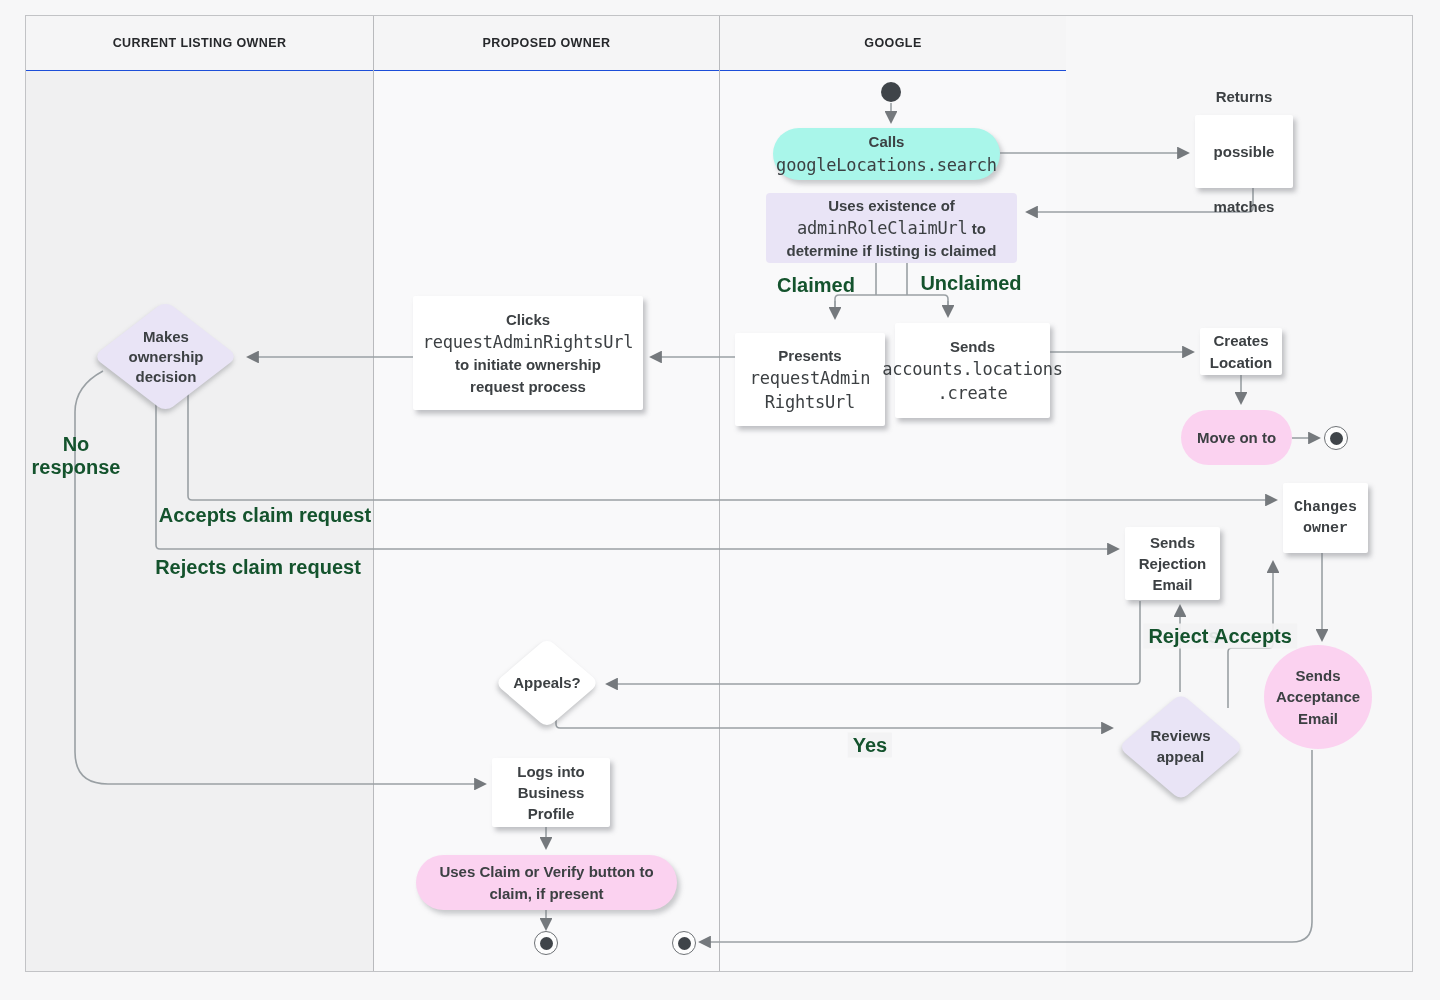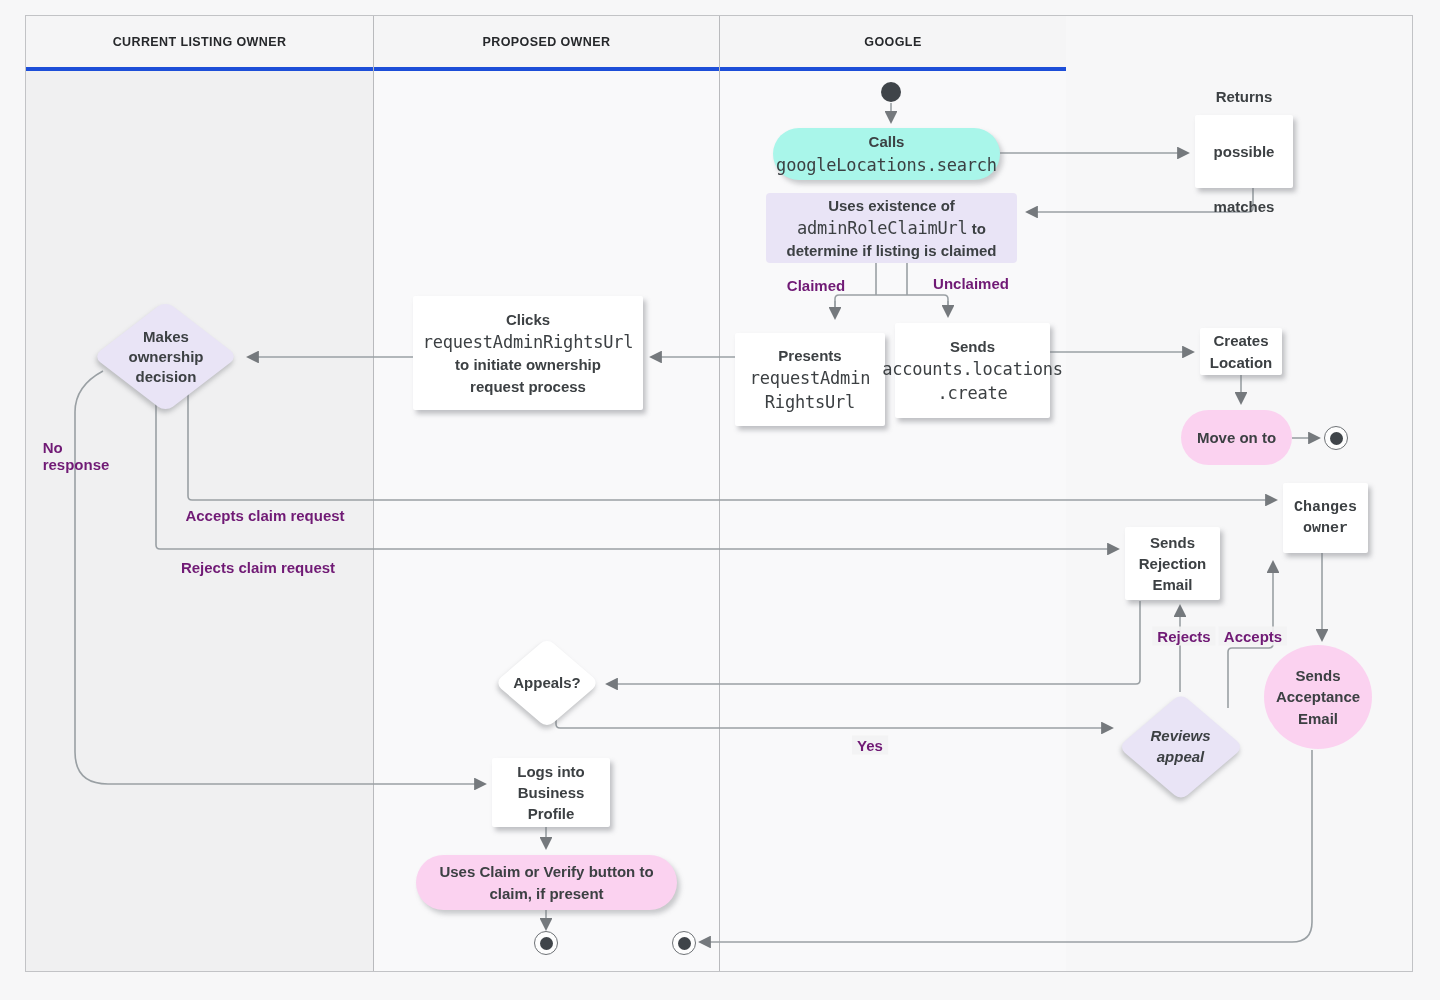--- a/index.html
+++ b/index.html
@@ -5,21 +5,21 @@
   * { margin:0; padding:0; box-sizing:border-box; }
   html,body { width:1440px; height:1000px; background:#f7f7f8; overflow:hidden;
               font-family:"Liberation Sans", sans-serif; }
   #stage { position:absolute; left:0; top:0; width:1440px; height:1000px; }
 
   
   #frame { position:absolute; left:25px; top:15px; width:1388px; height:957px;
            border:1px solid #c2c3c6; display:flex; }
   .lane { position:relative; height:100%; border-right:1px solid #b9babd; }
   .lane:last-child { border-right:none; }
-  .lane-head { height:55px; border-bottom:4px solid #1d4ed8; background:#f5f5f6;
+  .lane-head { height:55px; border-bottom:1px solid #1d4ed8; background:#f5f5f6;
                display:flex; align-items:center; justify-content:center;
                font-size:12.5px; font-weight:bold; letter-spacing:.4px; color:#26282b; }
   .lane-body { position:absolute; left:0; right:0; top:55px; bottom:0; }
   .shade-a .lane-body { background:#f0f0f1; }
   .shade-b .lane-body { background:#f9f9fa; }
 
   
   svg#edges { position:absolute; left:0; top:0; width:1440px; height:1000px; }
   .edge { fill:none; stroke:#9aa0a4; stroke-width:1.6; }
 
@@ -46,21 +46,21 @@
 
   
   .start-dot { position:absolute; width:20px; height:20px; border-radius:50%; background:#3f4449; }
   .end-node { position:absolute; width:24px; height:24px; border-radius:50%;
               border:1.5px solid #6e7276; background:#fdfdfd;
               display:flex; align-items:center; justify-content:center; }
   .end-node .dot { width:13px; height:13px; border-radius:50%; background:#3f4449; }
 
   
   .edge-label { position:absolute; transform:translate(-50%,-50%); white-space:nowrap;
-                font-weight:bold; font-size:15px; color:#701a75; z-index:3; }
+                font-weight:bold; font-size:20px; color:#14532d; z-index:3; text-align:center; }
   .edge-label.bg { background:rgba(242,242,243,.92); padding:1px 5px; }
 </style>
 </head>
 <body>
 
 <div id="stage">
 
   <div id="frame">
     <div class="lane shade-a" style="width:348px">
       <div class="lane-head">CURRENT LISTING OWNER</div>
@@ -197,21 +197,21 @@
   <div class="node box" style="left:1283px; top:483px; width:85px; height:70px;font-family:Liberation Mono, monospace;">
     <div>Changes</div>
     <div>owner</div>
   </div>
 
   <div class="diamond" style="left:495px; top:638px; width:104px; height:90px;">
     <div class="shape" style="width:64px; height:64px; margin-left:-32px; margin-top:-32px; transform:scale(1.16,1) rotate(45deg); background:#fff;"></div>
     <div class="dtext">Appeals?</div>
   </div>
 
-  <div class="diamond" style="left:1118px; top:693px; width:125px; height:107px;font-style:italic;">
+  <div class="diamond" style="left:1118px; top:693px; width:125px; height:107px;">
     <div class="shape lav" style="width:76px; height:76px; margin-left:-38px; margin-top:-38px; transform:scale(1.17,1) rotate(45deg);"></div>
     <div class="dtext">
       <div>Reviews</div>
       <div>appeal</div>
     </div>
   </div>
 
   <div class="node circle pink" style="left:1264px; top:645px; width:108px; height:104px;">
     <div>Sends</div>
     <div>Acceptance</div>

